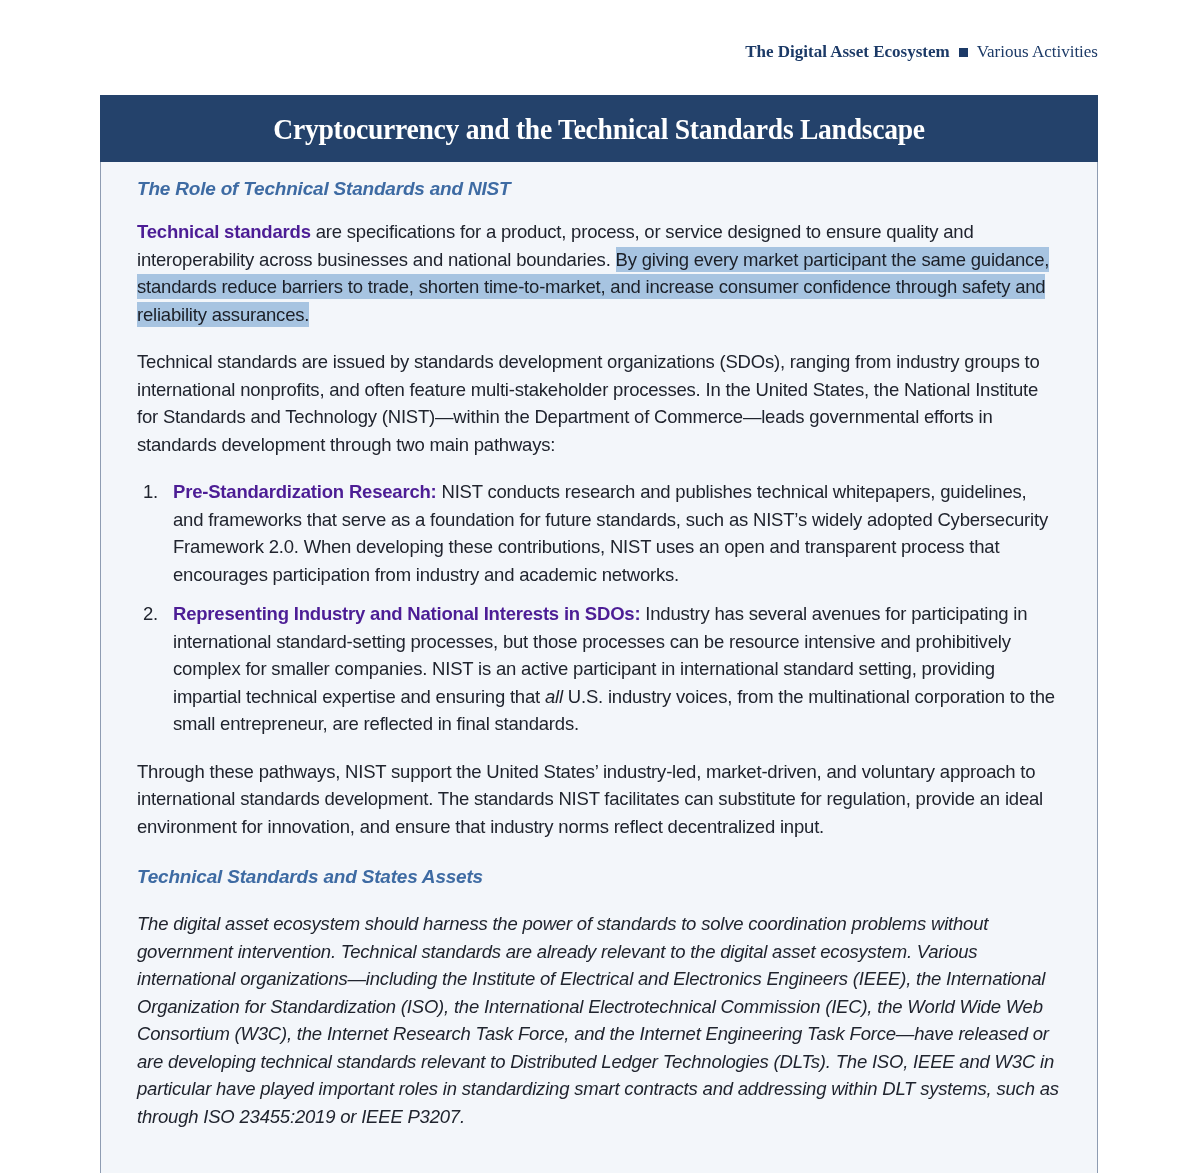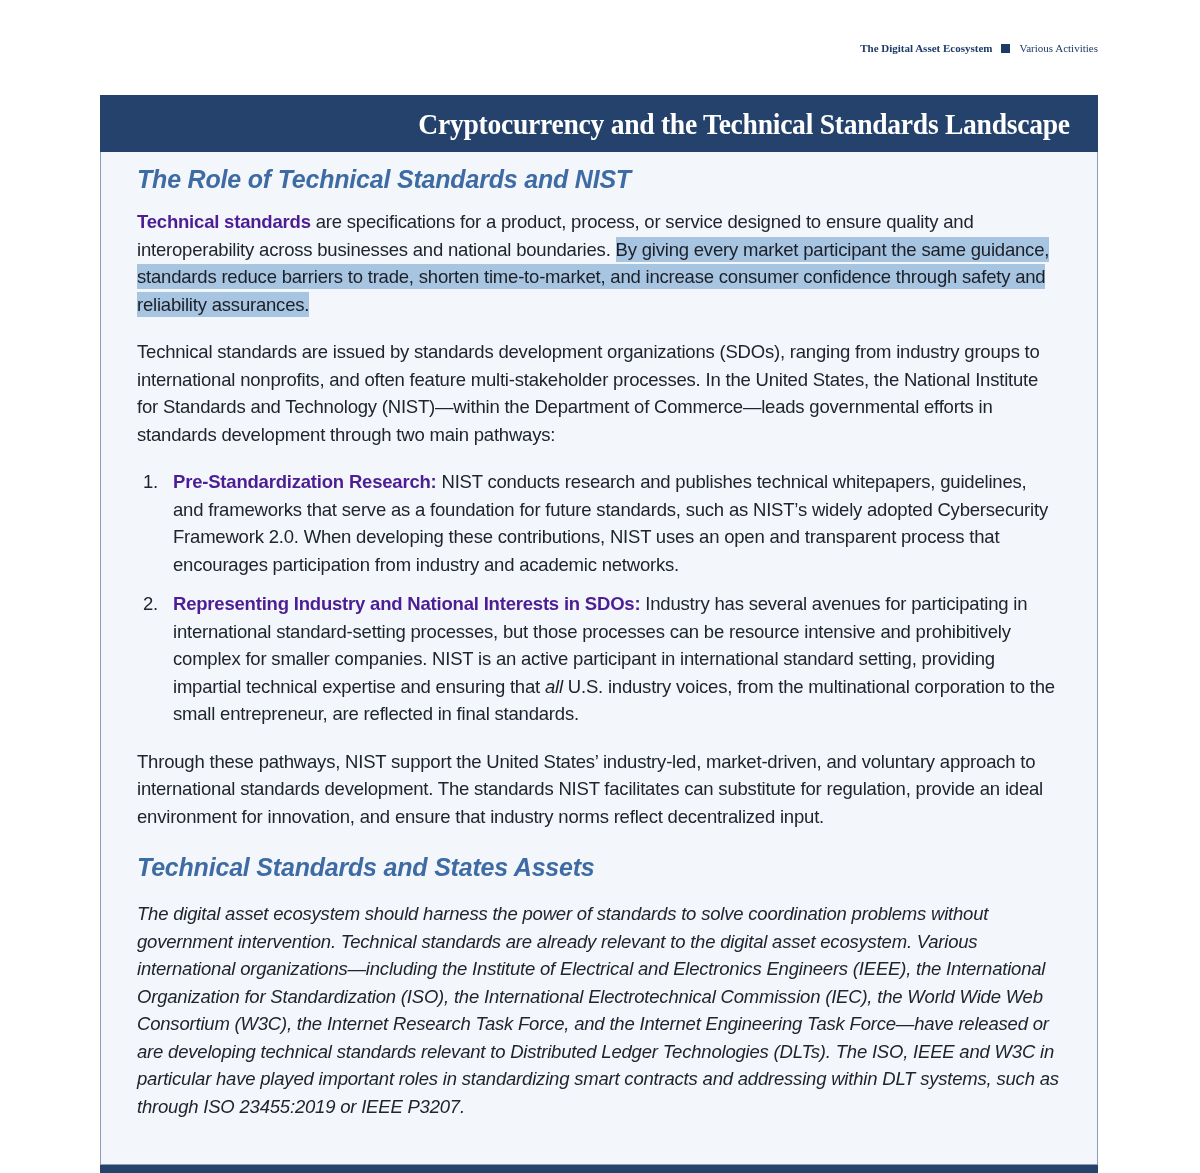--- a/index.html
+++ b/index.html
@@ -8,42 +8,42 @@
     background: #ffffff;
     overflow: hidden;
     font-family: "Liberation Sans", sans-serif;
     position: relative;
   }
   
   .running-head {
     position: absolute;
     top: 42px; right: 102px;
     font-family: "Liberation Serif", serif;
-    font-size: 11px;
+    font-size: 17px;
     color: #1c3a67;
     white-space: nowrap;
     display: flex; align-items: center;
   }
   .rh-bold { font-weight: 700; }
   .rh-square {
     display: inline-block;
     width: 9px; height: 9px;
     background: #1c3a67;
     margin: 0 9px;
   }
   
   .doc-box {
     position: absolute;
     left: 100px; top: 95px;
     width: 998px;
   }
   .banner {
-    height: 57px;
+    height: 67px;
     background: #24426b;
-    display: flex; align-items: center; justify-content: flex-end;
+    display: flex; align-items: center; justify-content: center;
   }
   .banner-title {
     display: inline-block;
     font-family: "Liberation Serif", serif;
     font-weight: 700;
     font-size: 30px;
     color: #ffffff;
     transform: scaleX(0.92);
     letter-spacing: -0.3px;
     white-space: nowrap;
@@ -55,21 +55,21 @@
     border-bottom: 1.5px solid #8e9cb2;
     padding: 12px 36px 6px 36px;
     height: 1013px;
     overflow: hidden;
     color: #20242e;
     font-size: 18.5px;
     line-height: 27.5px;
     letter-spacing: -0.2px;
   }
   .section-heading {
-    font-size: 25px;
+    font-size: 19px;
     font-weight: 700;
     font-style: italic;
     color: #3e6ba3;
     line-height: 26px;
     margin: 2px 0 16px 0;
     letter-spacing: -0.2px;
   }
   .section-heading.second { margin-top: 24px; margin-bottom: 20px; }
   p.body-para { margin: 0 0 20px 0; }
   p.body-para.last { margin-bottom: 8px; font-style: italic; }

